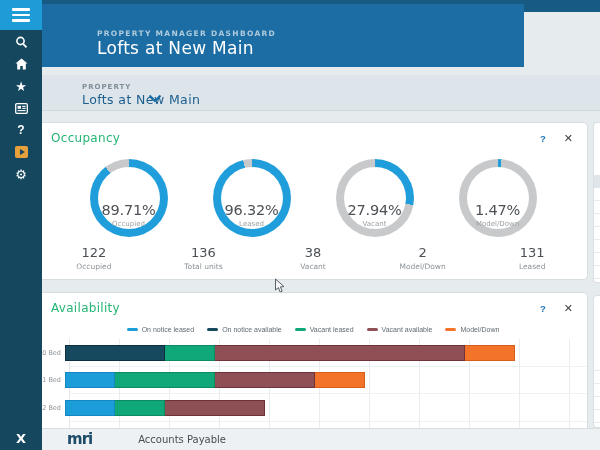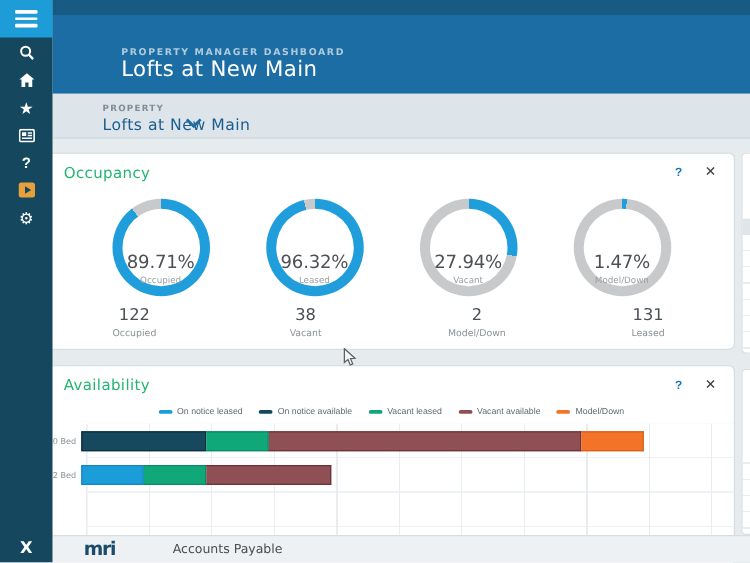--- a/index.html
+++ b/index.html
@@ -16,21 +16,21 @@
   .side-icons{position:absolute;left:0;top:31px;width:42px;display:flex;flex-direction:column;}
   .side-btn{width:42px;height:22px;background:none;border:none;padding:0;cursor:pointer;display:flex;align-items:center;justify-content:center;color:#fff;}
   .side-btn svg{display:block;}
   .glyph{color:#fff;font-size:13px;line-height:1;}
   .help-glyph{font-size:12px;font-weight:bold;}
   .video-chip{width:13px;height:12px;background:#e8a03a;border-radius:2px;display:flex;align-items:center;justify-content:center;}
   .video-chip i{width:0;height:0;border-left:5px solid #15485f;border-top:3.5px solid transparent;border-bottom:3.5px solid transparent;margin-left:2px;}
   .x-logo{position:absolute;left:0;bottom:2px;width:42px;height:20px;display:flex;align-items:center;justify-content:center;color:#fff;font-size:13px;font-weight:bold;}
   
   .topstrip{position:absolute;left:42px;top:0;width:558px;height:12px;background:#175a84;}
-  .header{position:absolute;left:42px;top:12px;width:558px;height:63px;background:#1c6da3;}
+  .header{position:absolute;left:42px;top:4px;width:482px;height:63px;background:#1c6da3;}
   .eyebrow{position:absolute;left:55px;top:25px;font-size:7.5px;font-weight:bold;letter-spacing:1.3px;color:#aecbdd;}
   .page-title{position:absolute;left:55px;top:34px;margin:0;font-size:17px;font-weight:400;color:#ffffff;letter-spacing:0.3px;}
   
   .propbar{position:absolute;left:42px;top:75px;width:558px;height:36px;background:#dde5ea;border-bottom:1px solid #cfd9de;box-sizing:border-box;text-decoration:underline;}
   .prop-label{position:absolute;left:40px;top:8px;font-size:7px;font-weight:bold;letter-spacing:1px;color:#7f8d96;}
   .prop-value{position:absolute;left:40px;top:17px;font-size:12.5px;color:#1b5e8e;letter-spacing:0.4px;cursor:pointer;background:none;border:none;padding:0;font-family:inherit;}
   .prop-chevron{position:absolute;left:106px;top:19px;cursor:pointer;}
   
   .card{position:absolute;background:#fff;border:1px solid #d7dee2;border-radius:5px;box-sizing:border-box;}
   .card-head{display:flex;align-items:center;padding:8px 14px 0 12px;}
@@ -174,20 +174,24 @@
           <div class="donut-label">Model/Down</div>
         </div>
       </div>
     </div>
   <div class="stats-row">
       <div class="stat">
         <div class="stat-value">122</div>
         <div class="stat-label">Occupied</div>
       </div>
       <div class="stat">
+        <div class="stat-value">136</div>
+        <div class="stat-label">Total units</div>
+      </div>
+      <div class="stat">
         <div class="stat-value">38</div>
         <div class="stat-label">Vacant</div>
       </div>
       <div class="stat">
         <div class="stat-value">2</div>
         <div class="stat-label">Model/Down</div>
       </div>
       <div class="stat">
         <div class="stat-value">131</div>
         <div class="stat-label">Leased</div>
@@ -228,20 +232,29 @@
       <div class="bar-row">
         <span class="cat-label">0 Bed</span>
         <div class="bar-track">
           <div class="bar-seg" title="On notice available: 2" style="width: 100px; background: rgb(23, 73, 94); border-color: rgb(13, 47, 63);"></div>
           <div class="bar-seg" title="Vacant leased: 1" style="width: 50px; background: rgb(16, 168, 120); border-color: rgb(11, 138, 99);"></div>
           <div class="bar-seg" title="Vacant available: 5" style="width: 250px; background: rgb(142, 79, 85); border-color: rgb(110, 50, 57);"></div>
           <div class="bar-seg" title="Model/Down: 1" style="width: 50px; background: rgb(243, 116, 41); border-color: rgb(213, 95, 26);"></div>
         </div>
       </div>
       <div class="bar-row">
+        <span class="cat-label">1 Bed</span>
+        <div class="bar-track">
+          <div class="bar-seg" title="On notice leased: 1" style="width: 50px; background: rgb(27, 157, 217); border-color: rgb(22, 134, 192);"></div>
+          <div class="bar-seg" title="Vacant leased: 2" style="width: 100px; background: rgb(16, 168, 120); border-color: rgb(11, 138, 99);"></div>
+          <div class="bar-seg" title="Vacant available: 2" style="width: 100px; background: rgb(142, 79, 85); border-color: rgb(110, 50, 57);"></div>
+          <div class="bar-seg" title="Model/Down: 1" style="width: 50px; background: rgb(243, 116, 41); border-color: rgb(213, 95, 26);"></div>
+        </div>
+      </div>
+      <div class="bar-row">
         <span class="cat-label">2 Bed</span>
         <div class="bar-track">
           <div class="bar-seg" title="On notice leased: 1" style="width: 50px; background: rgb(27, 157, 217); border-color: rgb(22, 134, 192);"></div>
           <div class="bar-seg" title="Vacant leased: 1" style="width: 50px; background: rgb(16, 168, 120); border-color: rgb(11, 138, 99);"></div>
           <div class="bar-seg" title="Vacant available: 2" style="width: 100px; background: rgb(142, 79, 85); border-color: rgb(110, 50, 57);"></div>
         </div>
       </div>
     </div>
 </section>
 

